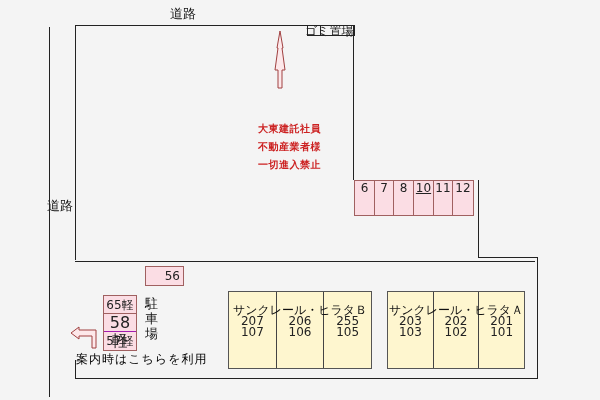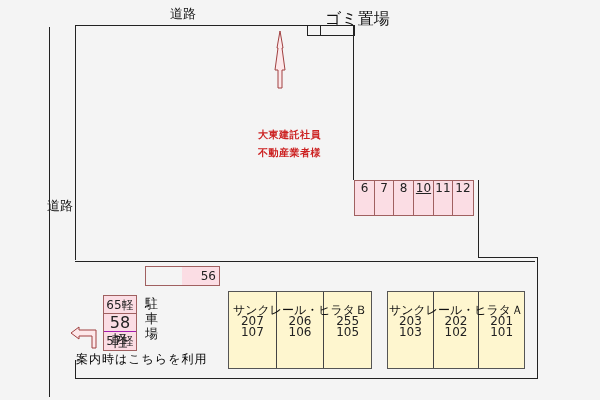--- a/index.html
+++ b/index.html
@@ -1,36 +1,36 @@
 <!DOCTYPE html>
 <html><head>
 <meta charset="utf-8">
 <style>
   html, body { margin:0; padding:0; }
   body { width:600px; height:400px; background:#f4f4f4; position:relative; overflow:hidden;
          font-family: "DejaVu Sans", sans-serif; }
   .abs { position:absolute; }
   .line { position:absolute; background:#222; }
   .road-label { position:absolute; font-size:13px; color:#111; }
-  .notice { position:absolute; color:#cc2222; font-size:10px; font-weight:bold; line-height:18px; letter-spacing:0.5px;margin-top:6px; }
+  .notice { position:absolute; color:#cc2222; font-size:10px; font-weight:bold; line-height:18px; letter-spacing:0.5px; }
   .slot-row { position:absolute; display:flex; border:1px solid #a06060; }
   .slot { background:#fbdde4; border-right:1px solid #a06060; text-align:center; font-size:12px; color:#222;
           box-sizing:border-box; }
   .slot:last-child { border-right:none; }
   .building { position:absolute; display:flex; border:1px solid #555; background:#fef6cf; }
   .unit { border-right:1px solid #444; box-sizing:border-box; flex:1; text-align:center; font-size:12px; line-height:11px; color:#222; padding-top:24px; }
   .unit:last-child { border-right:none; }
   .bname { position:absolute; left:0; right:0; top:10px; text-align:center; font-size:12px; color:#111; white-space:nowrap;font-family:Liberation Serif, serif; }
 </style>
 </head>
 <body>
 
 <div class="road-label" style="left:170px;top:5px;">道路</div>
 <div class="road-label" style="left:47px;top:197px;background:#f4f4f4;">道路</div>
-<div class="road-label" style="left:305px;top:9px;font-size:16px;margin-left:20px;">ゴミ置場</div>
+<div class="road-label" style="left:305px;top:23px;font-size:12px;">ゴミ置場</div>
 
 <div class="line" style="left:49px;top:27px;width:1px;height:370px;"></div>
 
 <div class="line" style="left:75px;top:25px;width:278px;height:1px;"></div>
 <div class="line" style="left:75px;top:25px;width:1px;height:235px;"></div>
 <div class="line" style="left:353px;top:25px;width:1px;height:52px;"></div>
 <div class="line" style="left:353px;top:35px;width:1px;height:145px;"></div>
 <div class="line" style="left:478px;top:180px;width:1px;height:78px;"></div>
 <div class="line" style="left:478px;top:257px;width:60px;height:1px;"></div>
 <div class="line" style="left:537px;top:257px;width:1px;height:122px;"></div>
@@ -41,33 +41,34 @@
 <div class="abs" style="left:307px;top:25px;width:46px;height:10px;border:1px solid #222;border-top:none;"></div>
 <div class="line" style="left:320px;top:25px;width:1px;height:10px;"></div>
 
 <svg class="abs" style="left:270px;top:30px;" width="20" height="60" viewBox="0 0 20 60">
   <path d="M10 1 L13 18 L12 18 L15 40 L12 40 L12 58 L8 58 L8 40 L5 40 L8 18 L7 18 Z" fill="#fde8ea" stroke="#a04040" stroke-width="1"></path>
 </svg>
 
 <div class="notice" style="left:258px;top:120px;">
   <div>大東建託社員</div>
   <div>不動産業者様</div>
+  <div>一切進入禁止</div>
 </div>
 
 <div class="slot-row" style="left:354px;top:180px;height:34px;">
   <div class="slot" style="width:20px;">6</div>
   <div class="slot" style="width:19px;">7</div>
   <div class="slot" style="width:20px;">8</div>
   <div class="slot" style="width:20px;text-decoration:underline;">10</div>
   <div class="slot" style="width:19px;">11</div>
   <div class="slot" style="width:20px;">12</div>
 </div>
 
 <div class="slot-row" style="left:145px;top:266px;height:18px;">
-  <div class="slot" style="width:37px;text-align:right;padding-right:3px;line-height:18px;margin-left:36px;">56</div>
+  <div class="slot" style="width:37px;text-align:right;padding-right:3px;line-height:18px;">56</div>
 </div>
 
 <div class="abs" style="left:103px;top:295px;width:32px;border:1px solid #a06060;background:#fde047;">
   <div class="slot" style="height:18px;line-height:18px;border-right:none;border-bottom:1px solid #a06060;font-size:12px;">65軽</div>
   <div class="slot" style="height:18px;line-height:18px;border-right:none;border-bottom:1px solid #a21caf;font-size:16px;">58軽</div>
   <div class="slot" style="height:18px;line-height:18px;border-right:none;font-size:12px;">57軽</div>
 </div>
 
 <div class="abs" style="left:145px;top:296px;font-size:13px;line-height:15px;color:#111;">
   <div>駐</div>

